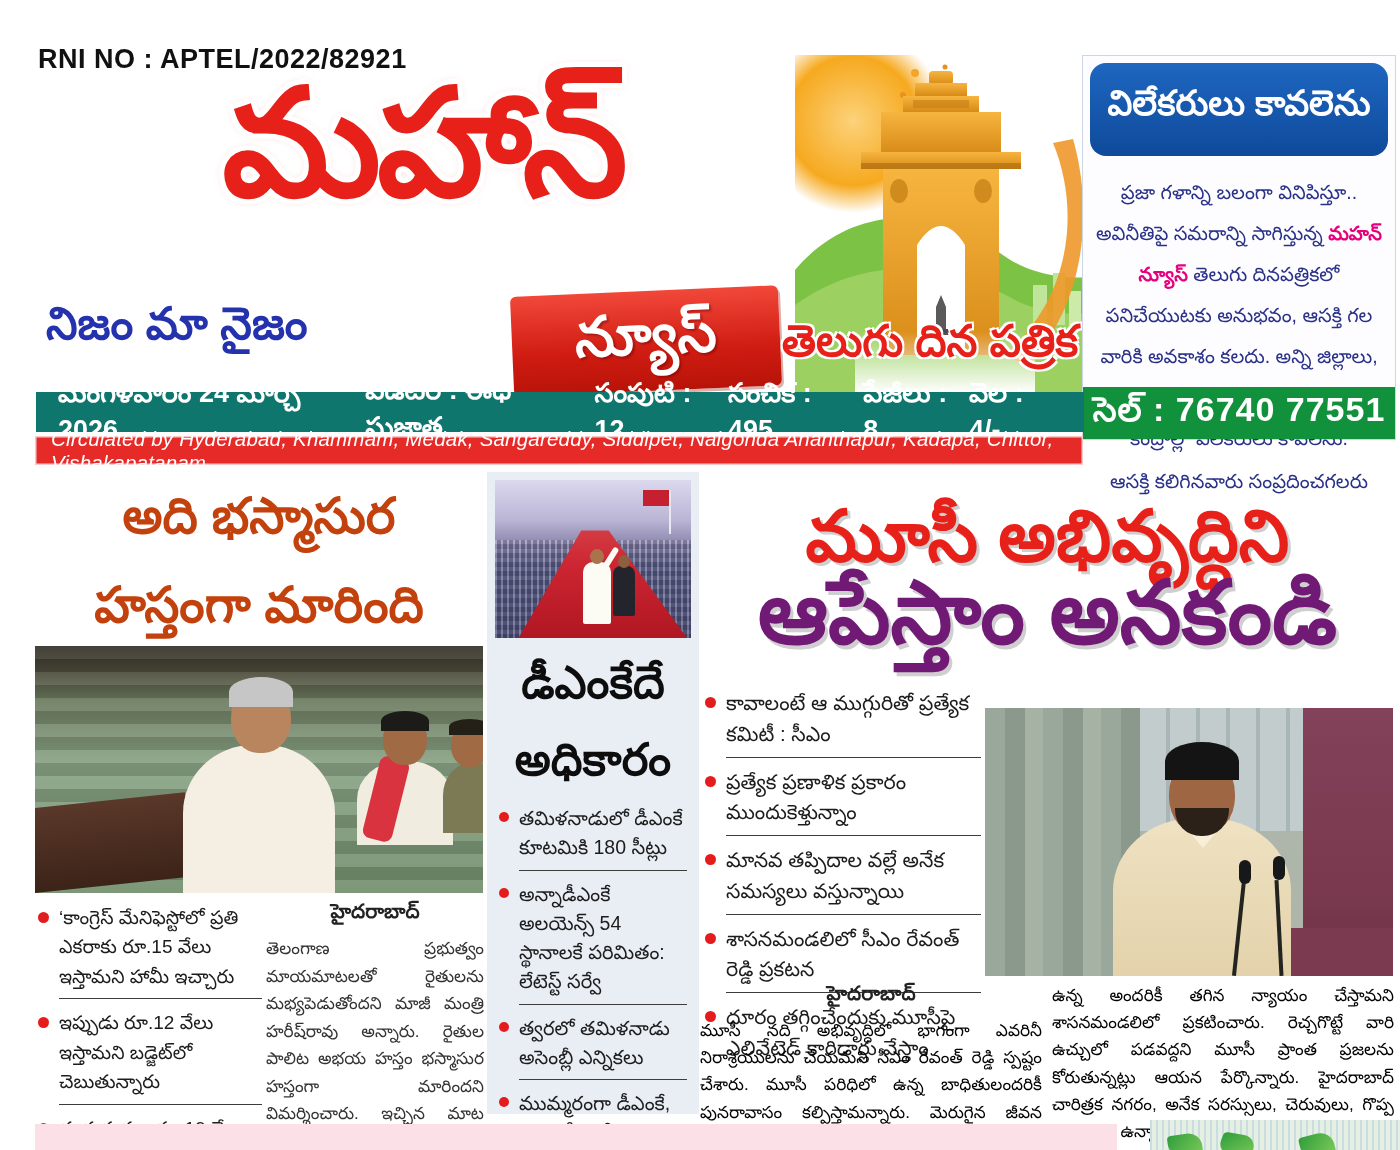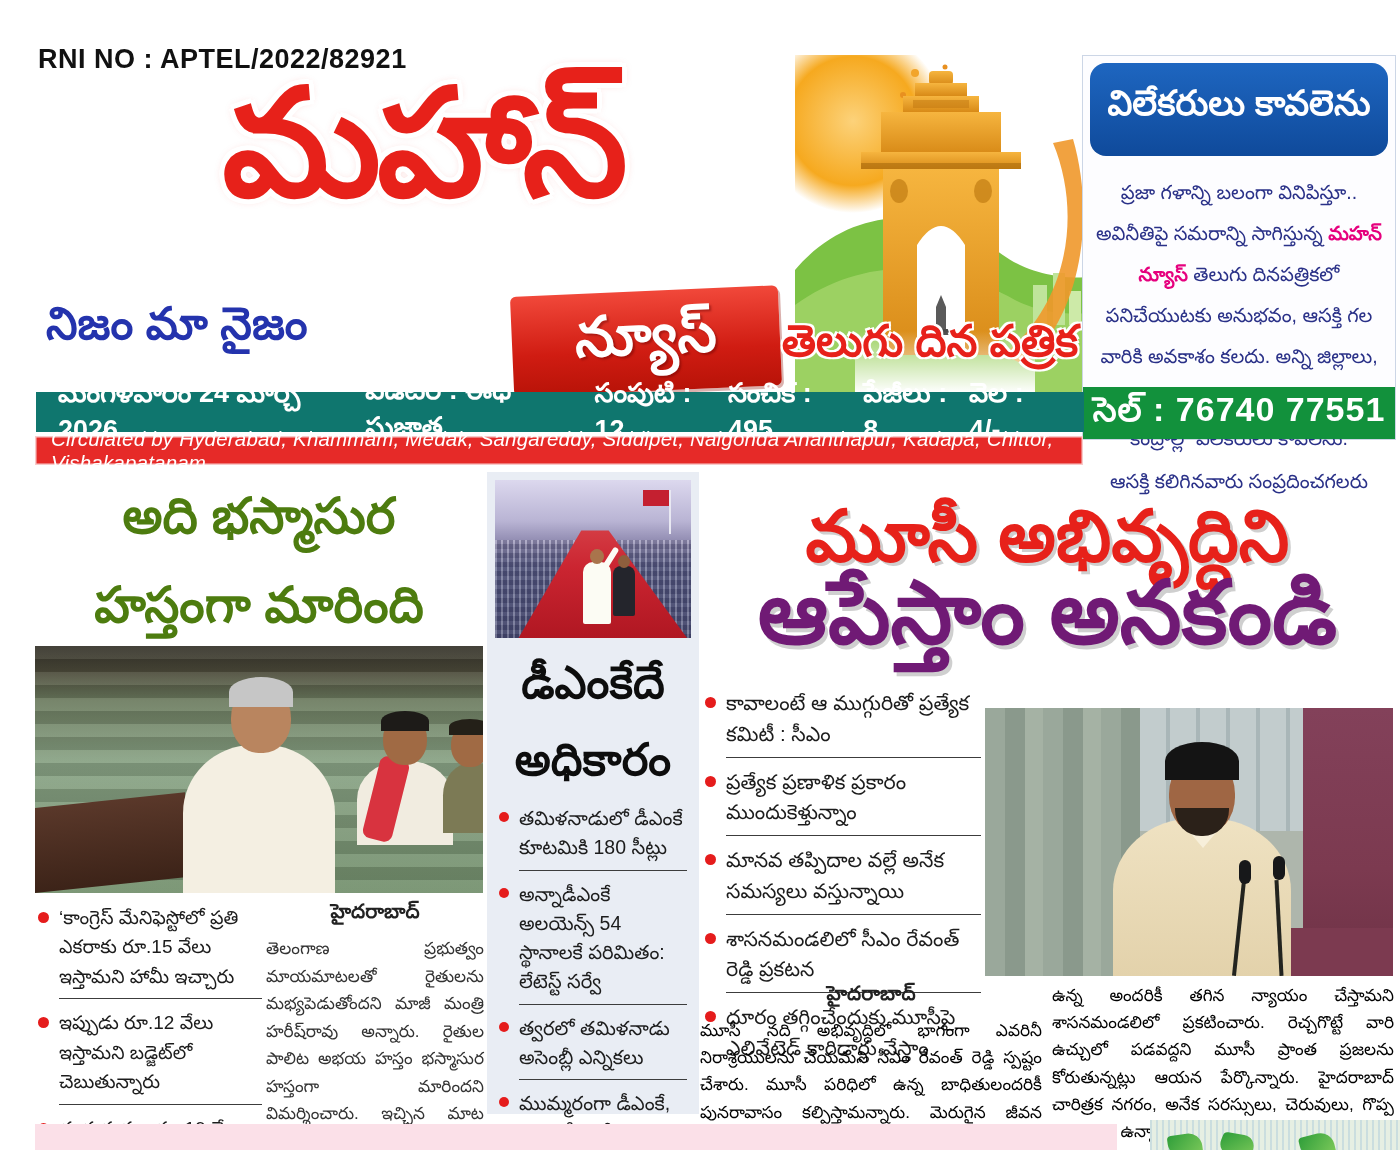--- a/index.html
+++ b/index.html
@@ -50,21 +50,21 @@
     display:flex; align-items:center; justify-content:space-between; padding:0 22px;
     color:#fff; font-weight:bold; font-size:27px;
   }
   .circ-bar {
     left:35px; top:436px; width:1048px; height:29px; background:#e62a28;
     display:flex; align-items:center; padding:0 16px; box-shadow:inset 0 0 0 1.5px rgba(255,255,255,.75);
     color:#fff; font-style:italic; font-size:20.5px; letter-spacing:.2px;
   }
 
   
-  .left-headline { left:35px; top:472px; width:448px; text-align:center; font-size:50px; font-weight:900; color:#4d7c0f; line-height:1.78; }
+  .left-headline { left:35px; top:472px; width:448px; text-align:center; font-size:50px; font-weight:900; color:#c2410c; line-height:1.78; }
   .photo-frame { overflow:hidden; background:#888; }
   .photo-left { left:35px; top:646px; width:448px; height:247px; }
   .bullets { list-style:none; }
   .bullets li { display:flex; gap:10px; margin-bottom:9px; }
   .bullets .dot { flex:0 0 auto; width:11px; height:11px; border-radius:50%; background:#e51c1c; margin-top:9px; }
   .bullets .btxt { flex:1; padding-bottom:7px; border-bottom:1.6px solid #3c3c3c; color:#1c1c1c; }
   .bullets li:last-child .btxt { border-bottom:none; }
   .bullets.keep-last li:last-child .btxt { border-bottom:1.6px solid #3c3c3c; }
   .left-bullets { left:38px; top:903px; width:224px; font-size:19px; line-height:1.55; }
   .body-col { color:#333; }

